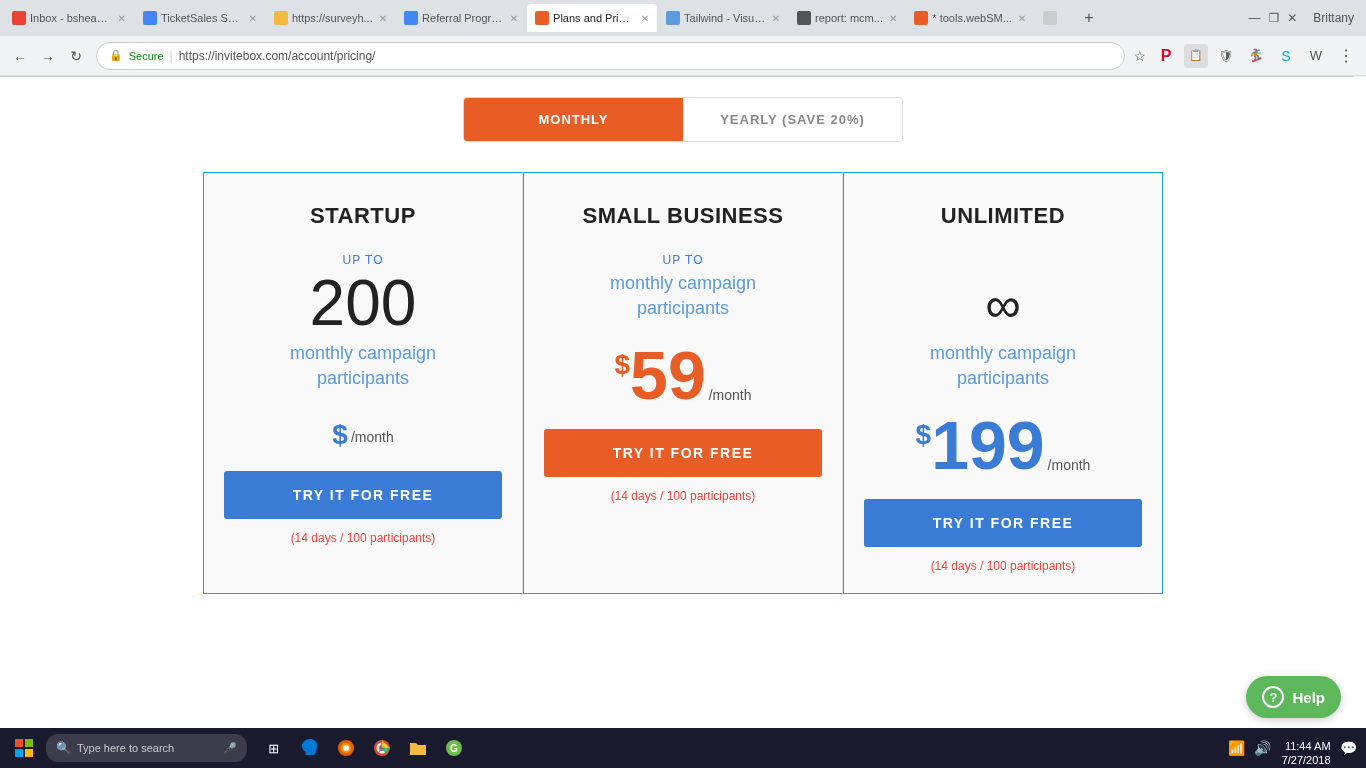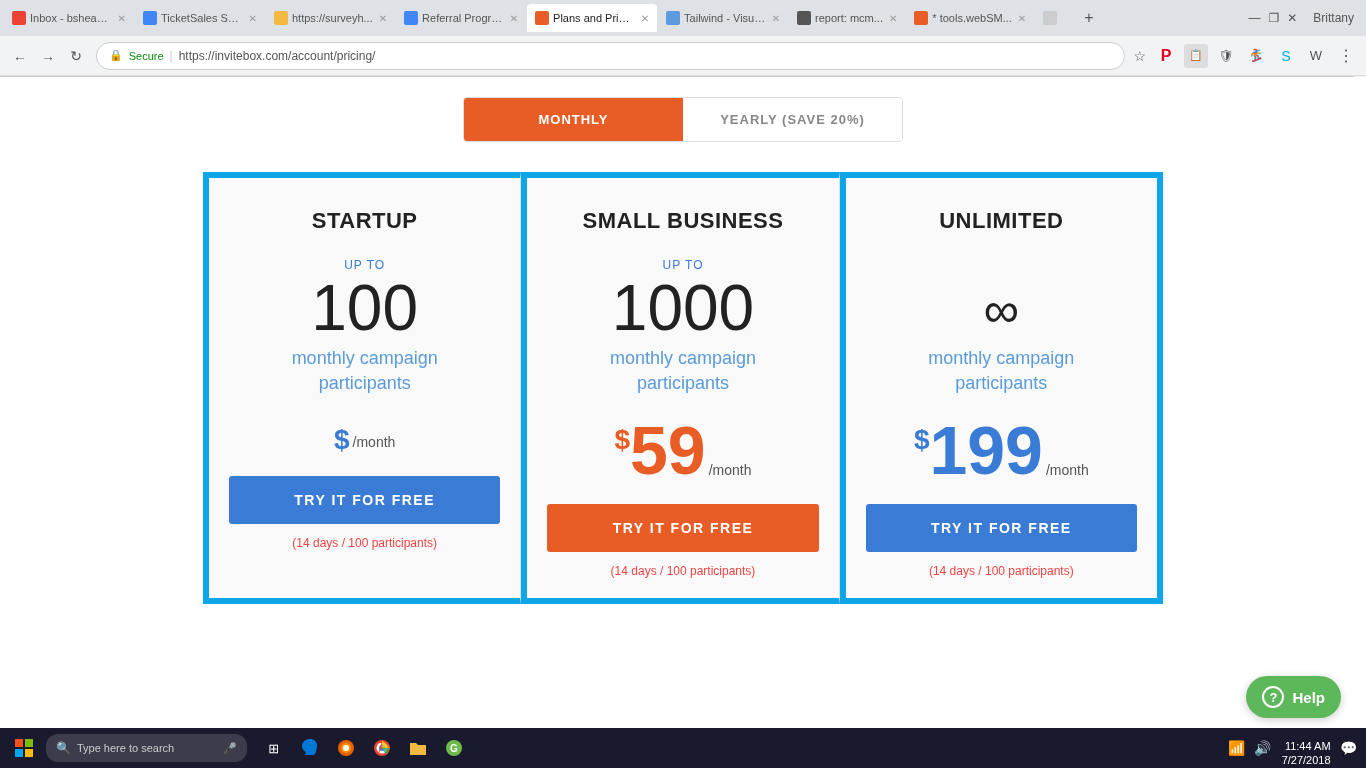--- a/index.html
+++ b/index.html
@@ -233,21 +233,21 @@
     
     .plans-grid {
       display: flex;
       gap: 0;
       justify-content: center;
       padding: 0 100px;
     }
 
     .plan-card {
       flex: 1;
-      border: 6px solid #0ea5e9;
+      border: 1px solid #0ea5e9;
       background: #f9f9f9;
       padding: 30px 20px 20px;
       text-align: center;
       position: relative;
     }
 
     .plan-card:not(:last-child) {
       border-right: 1px solid #e0e0e0;
     }
 
@@ -591,34 +591,33 @@
         <div class="toggle-btn active">MONTHLY</div>
         <div class="toggle-btn inactive">YEARLY (SAVE 20%)</div>
       </div>
     </div>
 
     <div class="plans-grid">
 
       <div class="plan-card startup">
         <div class="plan-name">STARTUP</div>
         <div class="plan-limit-label">UP TO</div>
-        <div class="plan-limit-number">100</div>
+        <div class="plan-limit-number">200</div>
         <div class="plan-limit-desc">monthly campaign<br>participants</div>
         <div class="plan-price">
           <span class="price-dollar">$</span>
           <span class="price-per">/month</span>
         </div>
         <button class="plan-cta-btn blue">TRY IT FOR FREE</button>
         <div class="plan-trial-note">(14 days / 100 participants)</div>
       </div>
 
       <div class="plan-card small-business">
         <div class="plan-name">SMALL BUSINESS</div>
         <div class="plan-limit-label">UP TO</div>
-        <div class="plan-limit-number">1000</div>
         <div class="plan-limit-desc">monthly campaign<br>participants</div>
         <div class="plan-price">
           <span class="price-dollar">$</span>
           <span class="price-amount">59</span>
           <span class="price-per">/month</span>
         </div>
         <button class="plan-cta-btn orange">TRY IT FOR FREE</button>
         <div class="plan-trial-note">(14 days / 100 participants)</div>
       </div>
 

